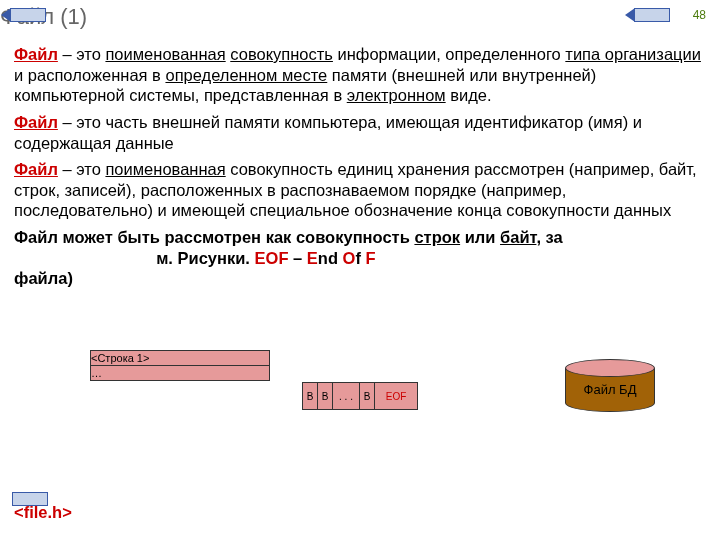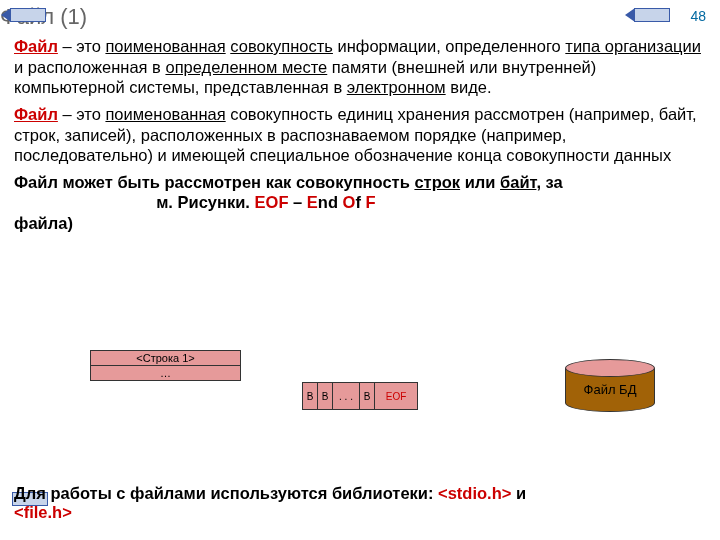--- a/index.html
+++ b/index.html
@@ -10,22 +10,22 @@
     background: #fff;
     position: relative;
     overflow: hidden;
     font-size: 16px;
     color: #000;
   }
   .page-num {
     position: absolute;
     top: 8px;
     right: 14px;
-    font-size: 14px;
-    color: #0369a1;
+    font-size: 12px;
+    color: #4d7c0f;
   }
   .nav-arrow {
     width: 36px;
     height: 14px;
     position: absolute;
     border: 1px solid #395aa8;
     background: #c7d4ea;
   }
   .nav-arrow.left { top: 8px; left: 10px; }
   .nav-arrow.right { top: 8px; right: 50px; }
@@ -38,20 +38,21 @@
   .nav-arrow.left::before { left: -10px; top: -1px; border-right: 10px solid #395aa8; }
   .nav-arrow.right::before { left: -10px; top: -1px; border-right: 10px solid #395aa8; }
   .title {
     text-align: left;
     font-size: 22px;
     color: #666;
     margin-top: 4px;
   }
   .content {
     padding: 6px 14px 0 14px;
+    margin-top: 8px;
   }
   .para {
     font-size: 16.5px;
     line-height: 1.25;
     margin-bottom: 6px;
   }
   .kw { color: #cc0000; text-decoration: underline; font-weight: bold; }
   .u { text-decoration: underline; }
   .red { color: #cc0000; font-weight: bold; }
   .redplain { color: #cc0000; }
@@ -60,23 +61,22 @@
   .diagram-area {
     position: absolute;
     left: 0; right: 0;
     top: 350px;
     height: 120px;
   }
   .stringbox {
     position: absolute;
     left: 90px;
     top: 0;
-    width: 151px;
+    width: 180px;
     font-size: 11px;
-    text-align: center;
   }
   .stringbox .row {
     border: 1px solid #333;
     background: #e69a9a;
     margin-bottom: -1px;
     padding: 1px 0;
   }
   .bytebox {
     position: absolute;
     left: 302px;
@@ -150,20 +150,23 @@
 <div class="page-num">48</div>
 
 <div class="title">Файл (1)</div>
 
 <div class="content">
 
   <p class="para">
     <span class="kw">Файл</span><span> – это </span><span class="u">поименованная</span><span> </span><span class="u">совокупность</span><span> информации, определенного </span><span class="u">типа организации</span><span> и расположенная в </span><span class="u">определенном месте</span><span> памяти (внешней или внутренней) компьютерной системы, представленная в </span><span class="u">электронном</span><span> виде.</span>
   </p>
 
+  <p class="para">
+    <span class="kw">Файл</span><span> – это часть внешней памяти компьютера, имеющая идентификатор (имя) и содержащая данные</span>
+  </p>
 
   <p class="para">
     <span class="kw">Файл</span><span> – это </span><span class="u">поименованная</span><span> совокупность единиц хранения рассмотрен (например, байт, строк, записей), расположенных в распознаваемом порядке (например, последовательно) и имеющей специальное обозначение конца совокупности данных</span>
   </p>
 
   <p class="para">
     <span class="bld">Файл может быть рассмотрен как совокупность </span><span class="bld u">строк</span><span class="bld"> или </span><span class="bld u">байт</span><span class="bld">, за</span><span class="bld" style="white-space:pre;">                               </span><span class="bld">м. Рисунки. </span><span class="red">EOF</span><span class="bld"> – </span><span class="red">E</span><span class="bld">nd </span><span class="red">O</span><span class="bld">f </span><span class="red">F</span><span class="bld" style="white-space:pre;">                    </span><br><span class="bld">файла)</span>
   </p>
 
 </div>
@@ -184,18 +187,15 @@
 
   <div class="cylinder">
     <div class="top"></div>
     <div class="body">Файл БД</div>
   </div>
 </div>
 
 <div class="nav-arrow bottom" style="position:absolute;"></div>
 
 <div class="footer">
-  <span class="footer-text">
-    <span>Для работы с файлами используются библиотеки: </span><span class="lib">&lt;stdio.h&gt;</span><span> и </span>
-  </span>
   <br>
   <span class="footer-text lib">&lt;file.h&gt;</span>
 </div>
 
 </body></html>

